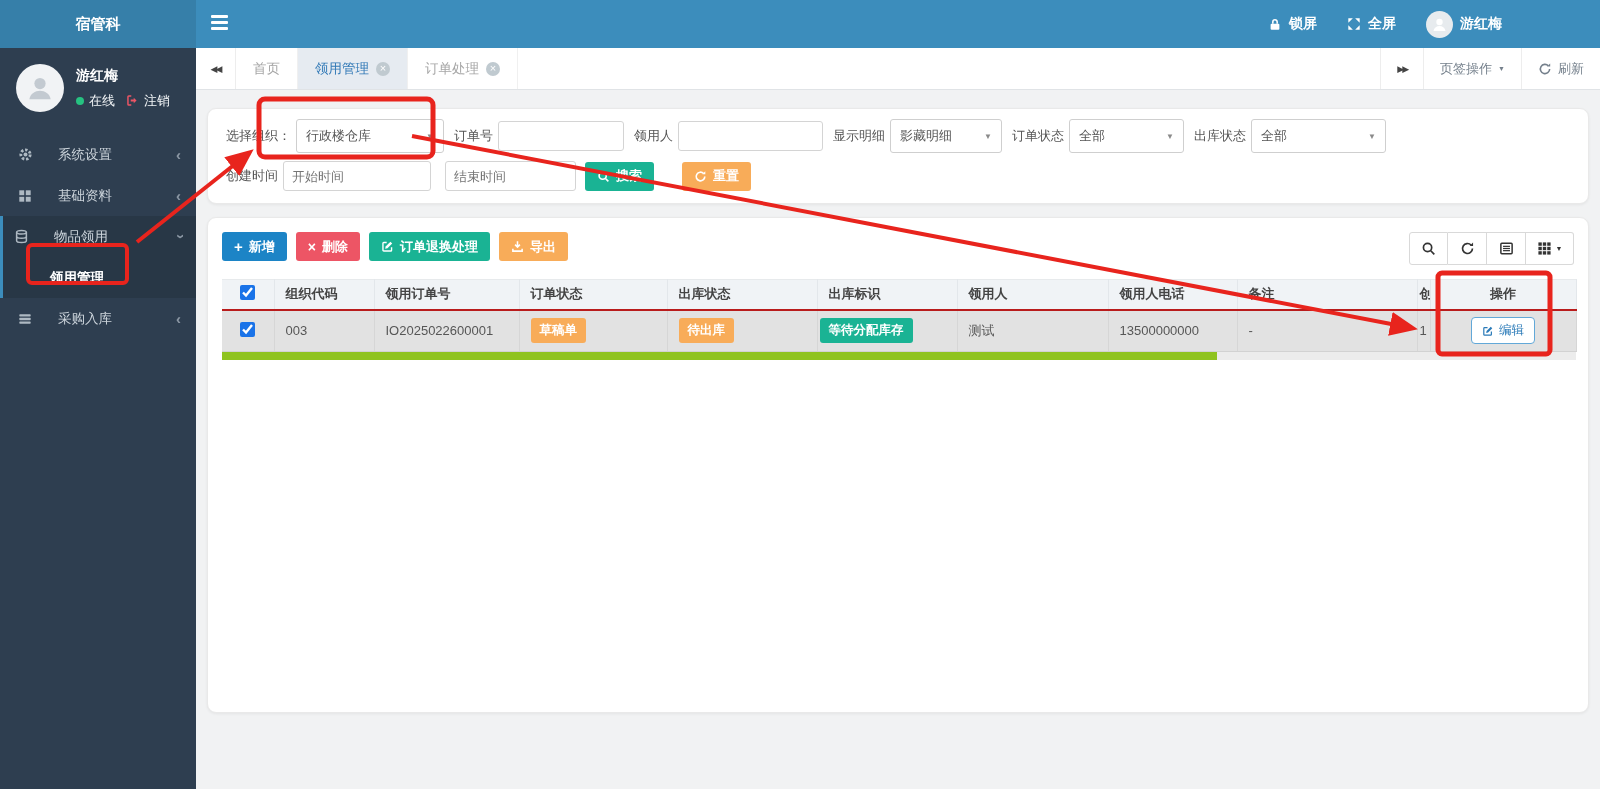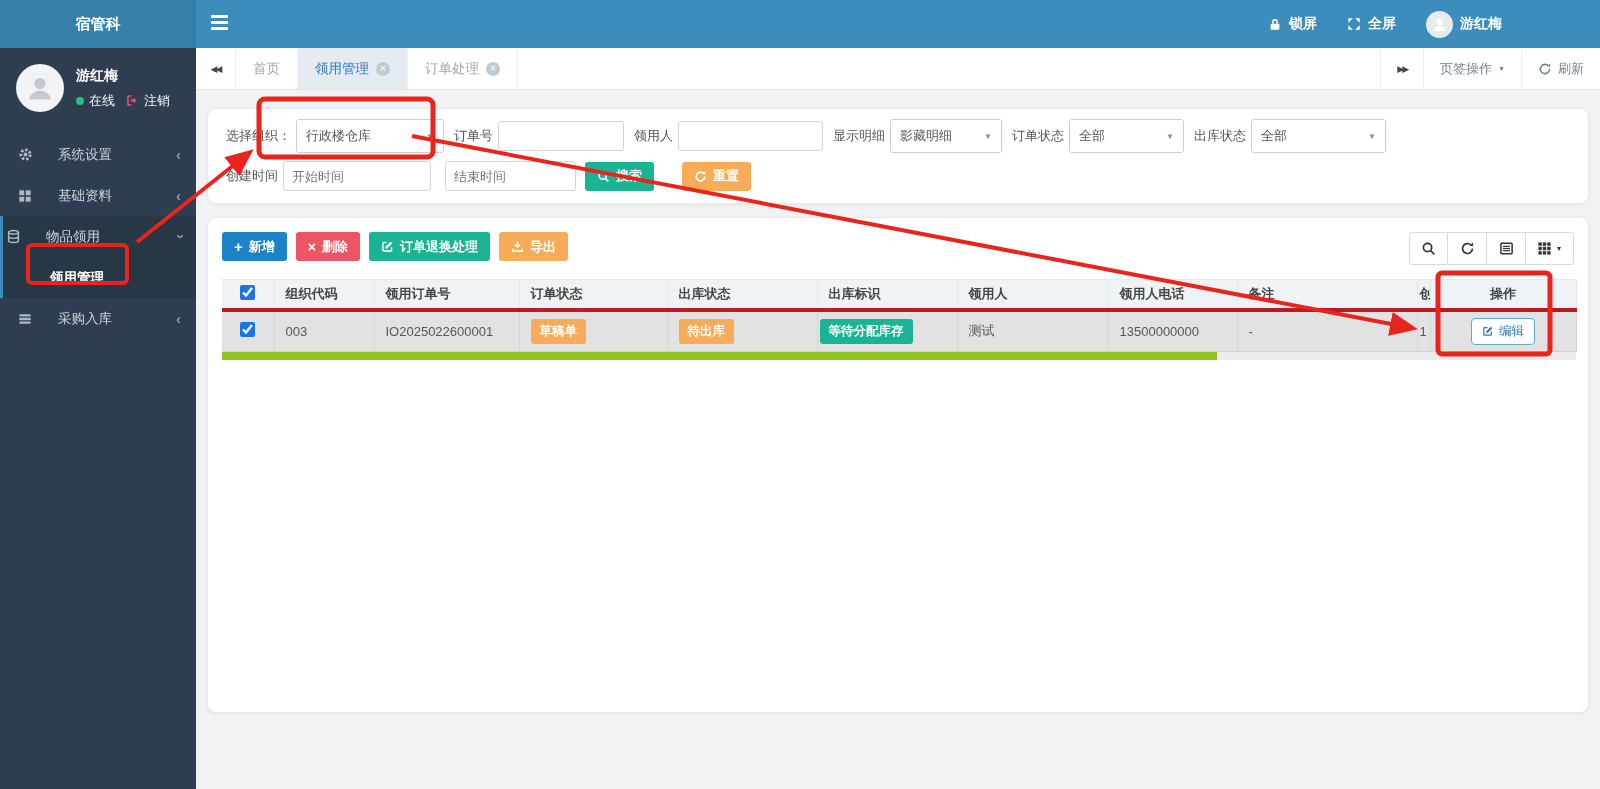--- a/index.html
+++ b/index.html
@@ -31,21 +31,21 @@
   .u-name { color:#fff; font-weight:bold; font-size:14px; margin-bottom:7px; }
   .u-status { display:flex; align-items:center; gap:5px; font-size:13px; color:#f2f5f7; }
   .dot { width:8px; height:8px; border-radius:50%; background:#26c281; display:inline-block; }
   .menu { margin-top:8px; }
   .m-item { height:41px; display:flex; align-items:center; padding:0 15px; color:#cdd5dc; font-size:13.5px; cursor:pointer; }
   .m-item .mi { width:20px; display:flex; justify-content:center; color:#aeb9c2; }
   .m-item .ml { flex:1; margin-left:23px; font-weight:normal; }
   .chev { color:#8b97a4; font-size:15px; font-weight:bold; line-height:1; }
   .chev.down { transform:rotate(-90deg); }
   .m-group { background:var(--c-sidebar_active); border-left:3px solid var(--c-accent); }
-  .m-group .m-item { padding-left:0; }
+  .m-group .m-item { padding-left:8px; }
   .sub-item { height:41px; display:flex; align-items:center; padding-left:47px; font-size:13.5px; color:#a9b4bf; cursor:pointer; }
   .sub-item.active { color:#fff; font-weight:bold; }
 
   
   .tabbar { position:absolute; left:196px; top:48px; width:1404px; height:42px; background:#fff;
             border-bottom:1px solid #e0e3e6; display:flex; align-items:stretch; }
   .t-nav { width:40px; display:flex; align-items:center; justify-content:center; color:#555; border-right:1px solid #ededed; cursor:pointer; }
   .dbl { font-size:9px; letter-spacing:-2px; color:#444; }
   .tab { display:flex; align-items:center; gap:7px; padding:0 17px; font-size:13.5px; color:#a6a6a6;
          border-right:1px solid #f0f0f0; cursor:pointer; white-space:nowrap; }
@@ -80,21 +80,21 @@
   .toolbar .grp { display:flex; gap:9px; }
   .tool-right { margin-left:auto; display:flex; }
   .icon-btn { width:39px; height:33px; background:#fff; border:1px solid #d9d9d9; border-left:none;
               display:flex; align-items:center; justify-content:center; gap:4px; color:#333; cursor:pointer; }
   .icon-btn:first-child { border-left:1px solid #d9d9d9; border-radius:3px 0 0 3px; }
   .icon-btn:last-child { border-radius:0 3px 3px 0; width:48px; }
 
   
   .tbl { width:1354px; border-collapse:collapse; table-layout:fixed; margin-top:14px; border-top:1px solid #e7eaec; }
   .tbl th { background:#f0f3f6; height:30px; font-size:13px; color:#444; text-align:left; padding:0 11px;
-            border-right:1px solid #e3e7eb; border-bottom:4px solid #b91c1c; font-weight:bold; white-space:nowrap; overflow:hidden; }
+            border-right:1px solid #e3e7eb; border-bottom:2px solid #b91c1c; font-weight:bold; white-space:nowrap; overflow:hidden; }
   .tbl td { background:#e2e2e2; height:42px; font-size:13px; color:#565656; padding:0 11px;
             border-right:1px solid #d6d6d6; border-bottom:1px solid #d2d2d2; white-space:nowrap; overflow:hidden; }
   .tbl .c { text-align:center; padding:0 4px; }
   .badge { display:inline-block; padding:4px 9px; border-radius:3px; color:#fff; font-size:12.5px; font-weight:bold; }
   .badge.orange { background:var(--c-warning); }
   .badge.green { background:var(--c-success); }
   .btn-edit { display:inline-flex; align-items:center; gap:5px; padding:4px 10px; background:#fff;
               border:1px solid #62a8d8; border-radius:4px; color:#2a7ab8; font-size:12.5px; cursor:pointer; font-family:inherit; }
   input[type=checkbox] { width:15px; height:15px; accent-color:#1a73e8; cursor:pointer; }
 

